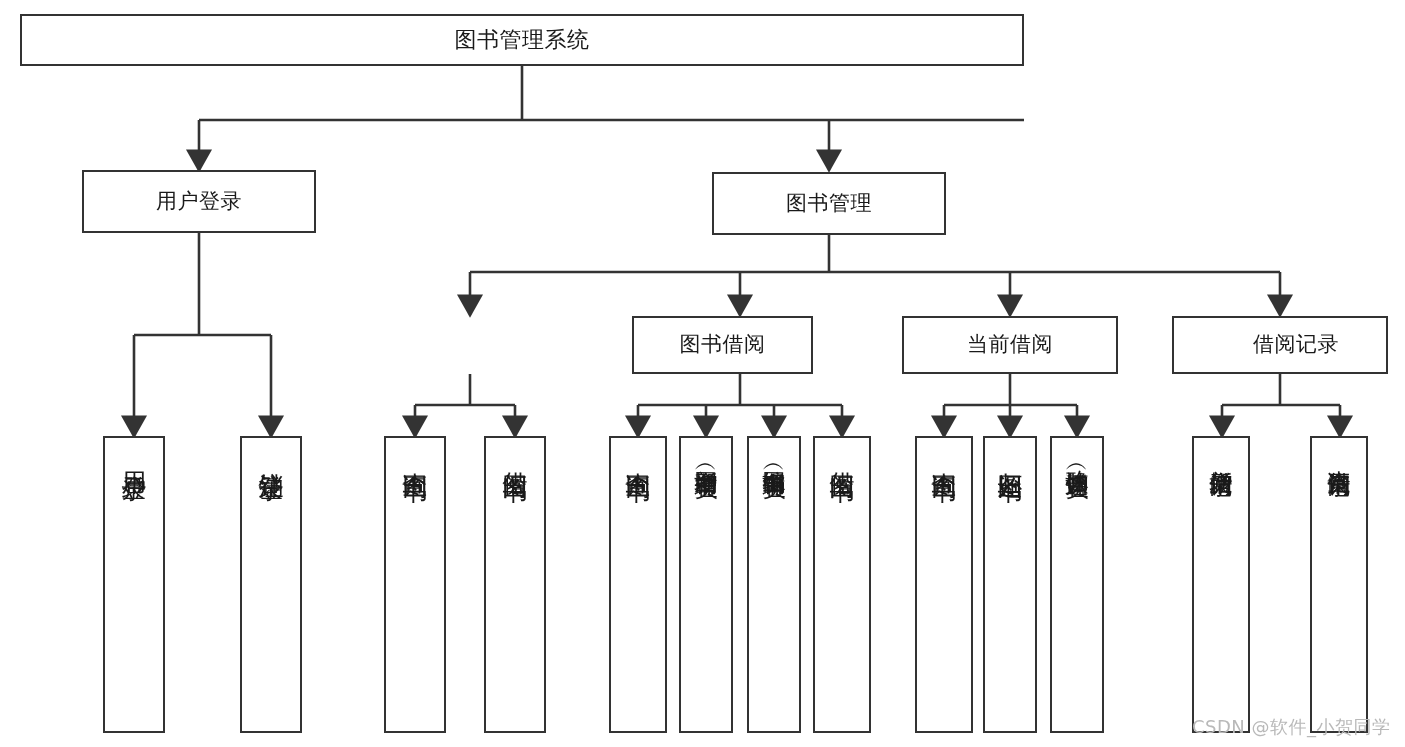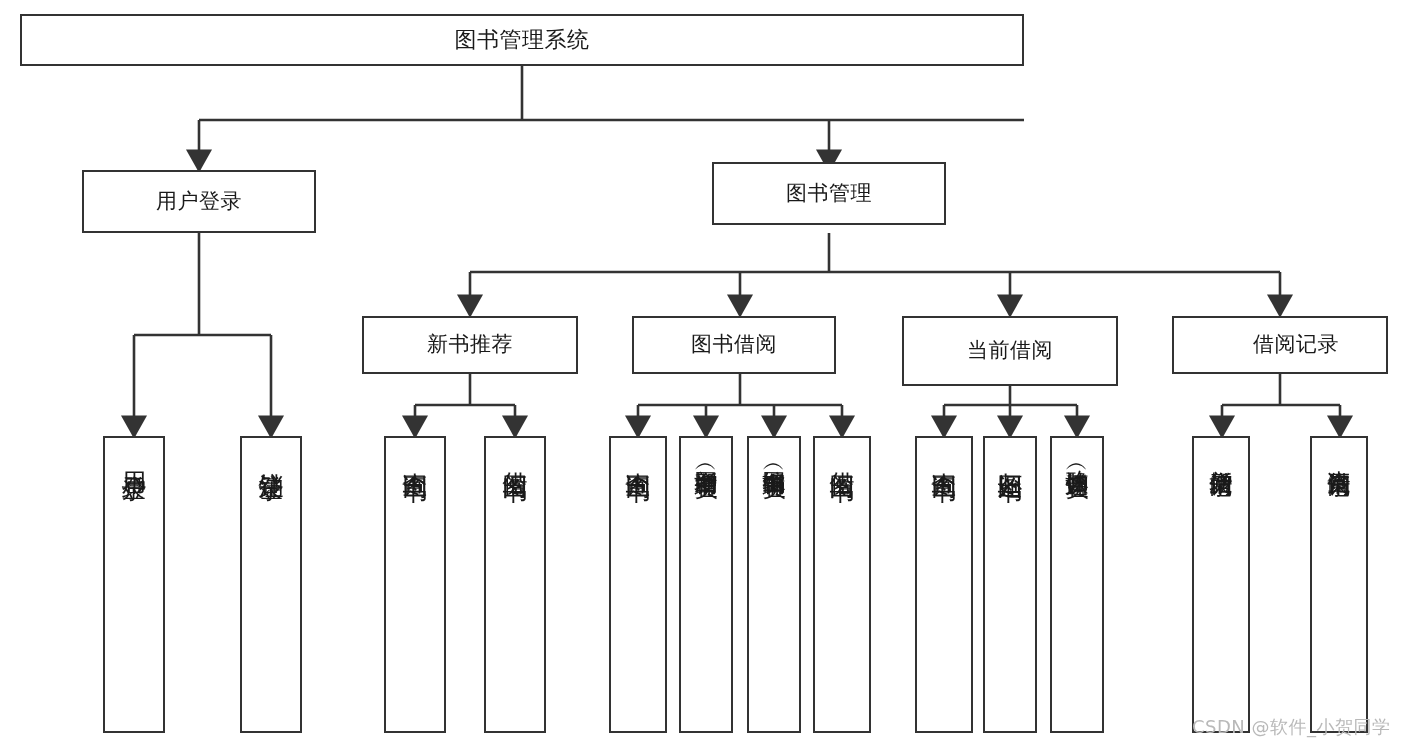--- a/index.html
+++ b/index.html
@@ -131,31 +131,28 @@
     </g>
   </svg>
 
   <div class="node horiz root" style="left:20px; top:14px; width:1004px; height:52px;">
     <span class="label">图书管理系统</span>
   </div>
 
   <div class="node horiz" style="left:82px; top:170px; width:234px; height:63px;">
     <span class="label">用户登录</span>
   </div>
-  <div class="node horiz" style="left:712px; top:162px; width:234px; height:63px;">
+  <div class="node horiz" style="left:712px; top:172px; width:234px; height:63px;">
     <span class="label">图书管理</span>
   </div>
 
-  <div class="node horiz" style="left:362px; top:316px; width:216px; height:58px;">
-    <span class="label">新书推荐</span>
-  </div>
-  <div class="node horiz" style="left:632px; top:316px; width:204px; height:58px;">
+  <div class="node horiz" style="left:632px; top:316px; width:181px; height:58px;">
     <span class="label">图书借阅</span>
   </div>
-  <div class="node horiz" style="left:902px; top:316px; width:216px; height:70px;">
+  <div class="node horiz" style="left:902px; top:316px; width:216px; height:58px;">
     <span class="label">当前借阅</span>
   </div>
   <div class="node horiz" style="left:1172px; top:316px; width:216px; height:58px;padding-left:32px;">
     <span class="label">借阅记录</span>
   </div>
 
   <div class="node vert" style="left:103px; top:436px; width:62px; height:297px;">
     <span class="label">用户登录</span>
   </div>
   <div class="node vert" style="left:240px; top:436px; width:62px; height:297px;">

